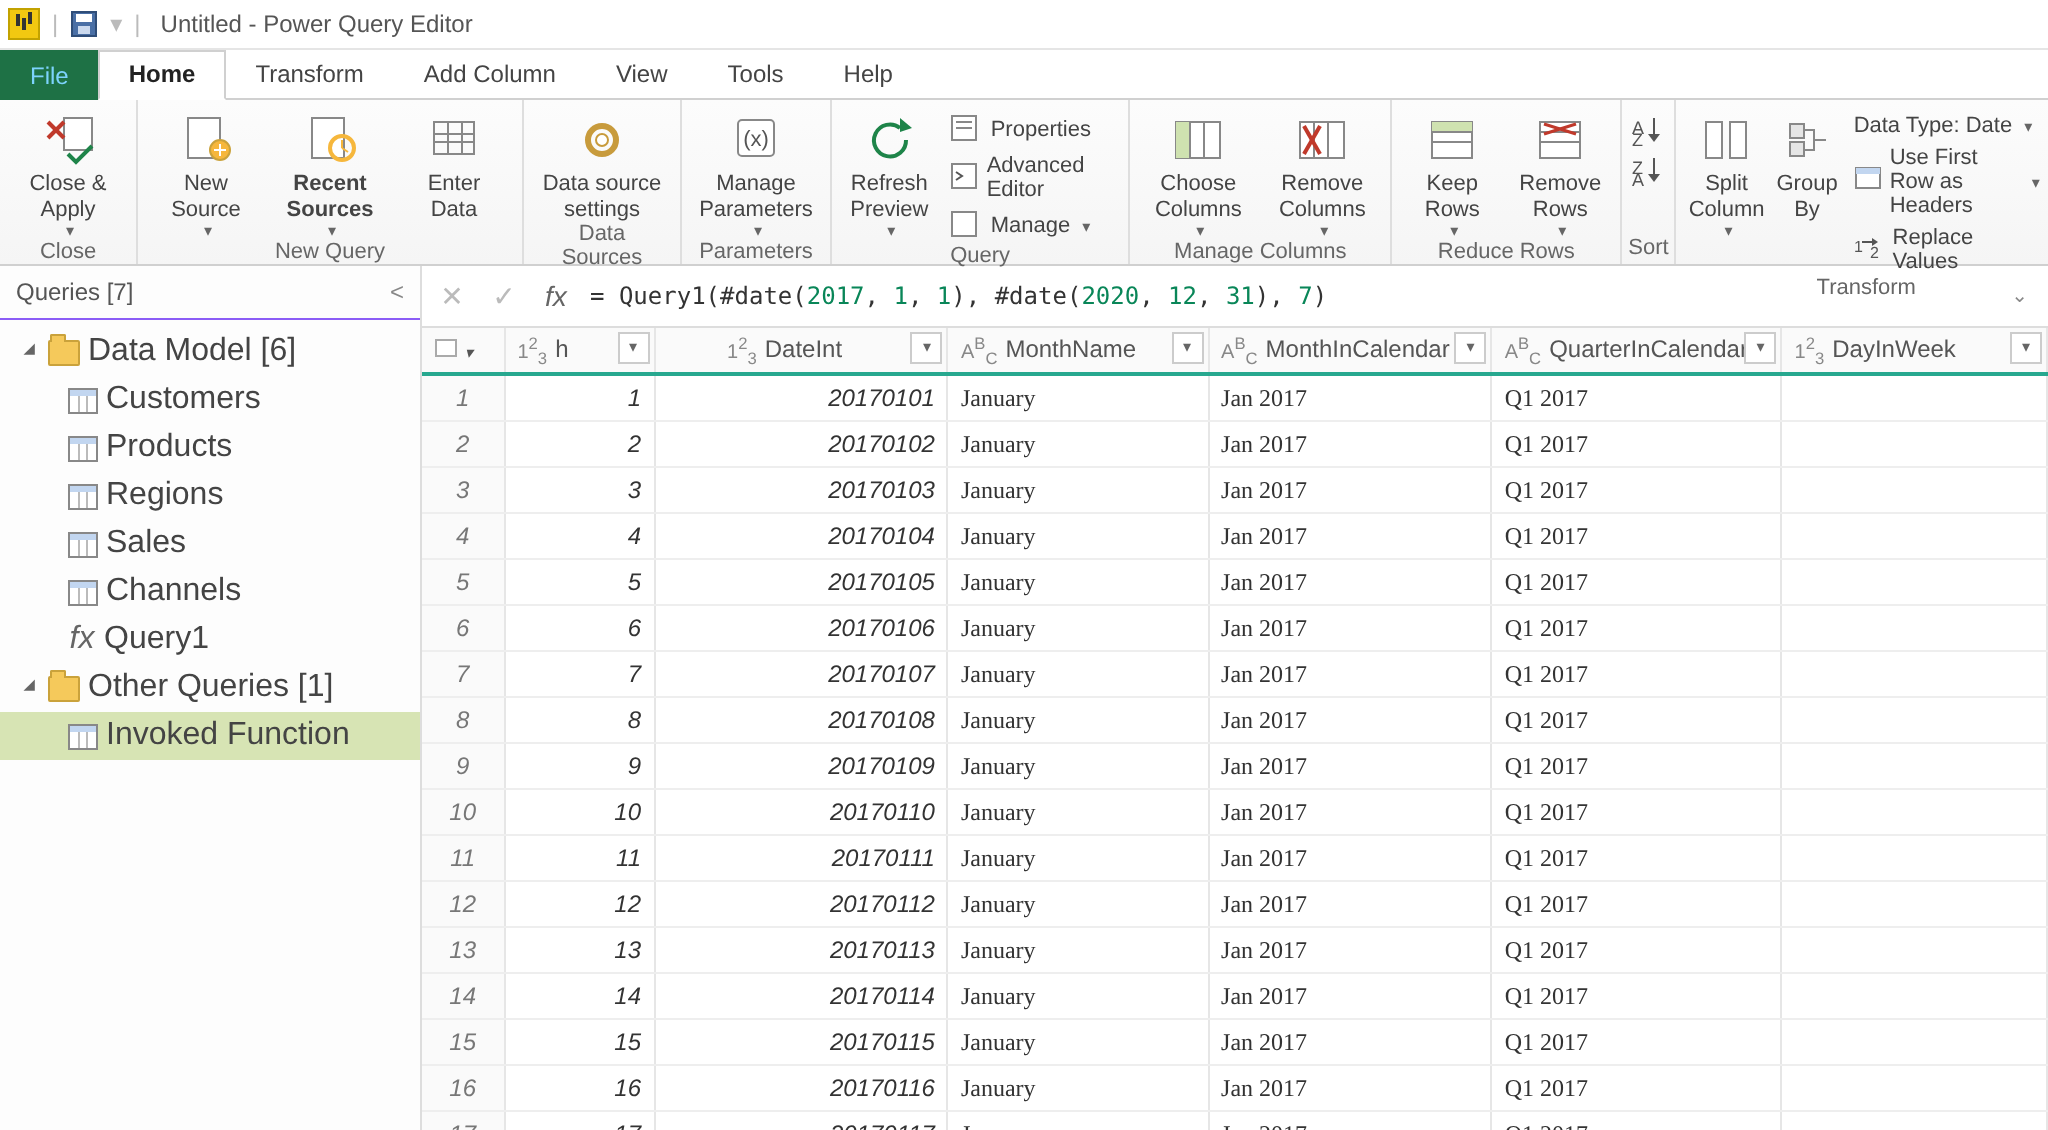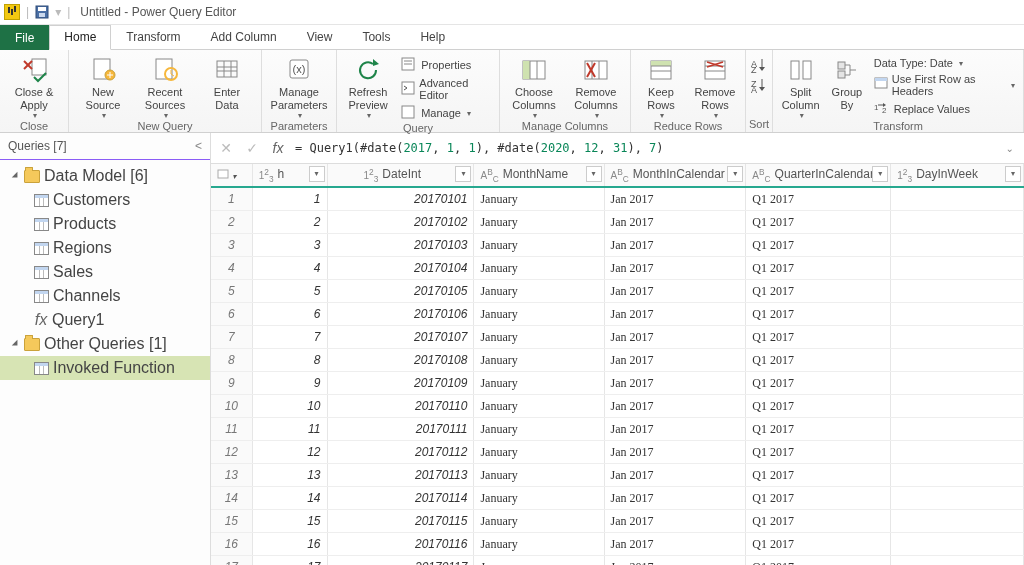--- a/index.html
+++ b/index.html
@@ -4,22 +4,22 @@
 <style>
   html,body{margin:0;padding:0;font-family:"Segoe UI",Arial,sans-serif;font-size:12px;color:#333;background:#fff;width:1024px;height:565px;overflow:hidden}
   .titlebar{height:24px;background:#fff;border-bottom:1px solid #e5e5e5;display:flex;align-items:center;padding-left:4px;gap:6px}
   .titlebar .logo{width:14px;height:14px;background:#f2c811;border:1px solid #c2a200;position:relative}
   .titlebar .logo:after{content:"";position:absolute;left:3px;top:2px;width:2px;height:6px;background:#333;box-shadow:3px 2px 0 #333,6px -1px 0 #333}
   .save-icon svg,.qat-icon svg{display:block}
   .sep{color:#bbb}
   .title{margin-left:4px;color:#555}
   .tabs{height:24px;display:flex;align-items:stretch;border-bottom:1px solid #d0d0d0}
   .tab{padding:4px 14px 0;font-size:12px;color:#444;cursor:default;border:1px solid transparent;border-bottom:none;margin-bottom:-1px}
-  .tab.file{background:#1e7145;color:#ffffff;padding-top:5px}
-  .tab.active{background:#fff;border-color:#d0d0d0;border-bottom:1px solid #fff;color:#222;font-weight:400}
+  .tab.file{background:#1e7145;color:#7dd3fc;padding-top:5px}
+  .tab.active{background:#fff;border-color:#d0d0d0;border-bottom:1px solid #fff;color:#222;font-weight:700}
   .ribbon{height:82px;border-bottom:1px solid #d0d0d0;background:linear-gradient(#fcfcfc,#f5f5f5);display:flex}
   .grp{display:flex;flex-direction:column;border-right:1px solid #dedede;padding:2px 6px 0}
   .grp .row{display:flex;gap:6px;flex:1;align-items:flex-start}
   .grp-label{text-align:center;font-size:11px;color:#666;padding-bottom:2px}
   .bigbtn{display:flex;flex-direction:column;align-items:center;width:56px;padding-top:4px;line-height:1.15;text-align:center;color:#444}
   .bigbtn .ic{width:30px;height:28px;display:flex;align-items:center;justify-content:center}
   .bigbtn span.txt{font-size:11px;margin-top:2px}
   .drop:after{content:"\25BE";font-size:8px;color:#666;margin-left:2px}
   .small-row{display:flex;align-items:center;gap:4px;font-size:11px;color:#444;padding:1px 2px}
   .small-row .ic{width:16px;height:16px}
@@ -127,40 +127,55 @@
       </div>
       <div class="bigbtn drop">
         <span class="ic">
             <svg width="26" height="26">
               <rect x="4" y="2" width="16" height="20" fill="#fff" stroke="#888"></rect>
               <circle cx="19" cy="17" r="6" fill="none" stroke="#f6b73c" stroke-width="2"></circle>
               <line x1="19" y1="13" x2="19" y2="17" stroke="#f6b73c"></line>
               <line x1="19" y1="17" x2="22" y2="19" stroke="#f6b73c"></line>
             </svg>
           </span>
-        <span class="txt" style="white-space: pre;">Recent
+        <span class="txt" style="white-space: pre; font-weight: bold;">Recent
 Sources</span>
       </div>
       <div class="bigbtn">
         <span class="ic">
             <svg width="26" height="26">
               <rect x="3" y="4" width="20" height="16" fill="none" stroke="#888"></rect>
               <line x1="3" y1="10" x2="23" y2="10" stroke="#888"></line>
               <line x1="3" y1="14" x2="23" y2="14" stroke="#888"></line>
               <line x1="10" y1="4" x2="10" y2="20" stroke="#888"></line>
               <line x1="17" y1="4" x2="17" y2="20" stroke="#888"></line>
             </svg>
           </span>
         <span class="txt" style="white-space: pre;">Enter
 Data</span>
       </div>
     </div>
     <div class="grp-label">New Query</div>
   </div>
 
+  <div class="grp">
+    <div class="row">
+      <div class="bigbtn" style="width:66px">
+        <span class="ic">
+            <svg width="26" height="26">
+              <circle cx="13" cy="13" r="7" fill="none" stroke="#c89b3c" stroke-width="3"></circle>
+              <circle cx="13" cy="13" r="3" fill="#fff" stroke="#c89b3c"></circle>
+            </svg>
+          </span>
+        <span class="txt" style="white-space: pre;">Data source
+settings</span>
+      </div>
+    </div>
+    <div class="grp-label">Data Sources</div>
+  </div>
 
   <div class="grp">
     <div class="row">
       <div class="bigbtn drop" style="width:62px">
         <span class="ic">
             <svg width="26" height="26">
               <rect x="4" y="3" width="18" height="18" rx="2" fill="#fff" stroke="#888"></rect>
               <text x="13" y="16" font-size="11" text-anchor="middle" fill="#555">(x)</text>
             </svg>
           </span>

